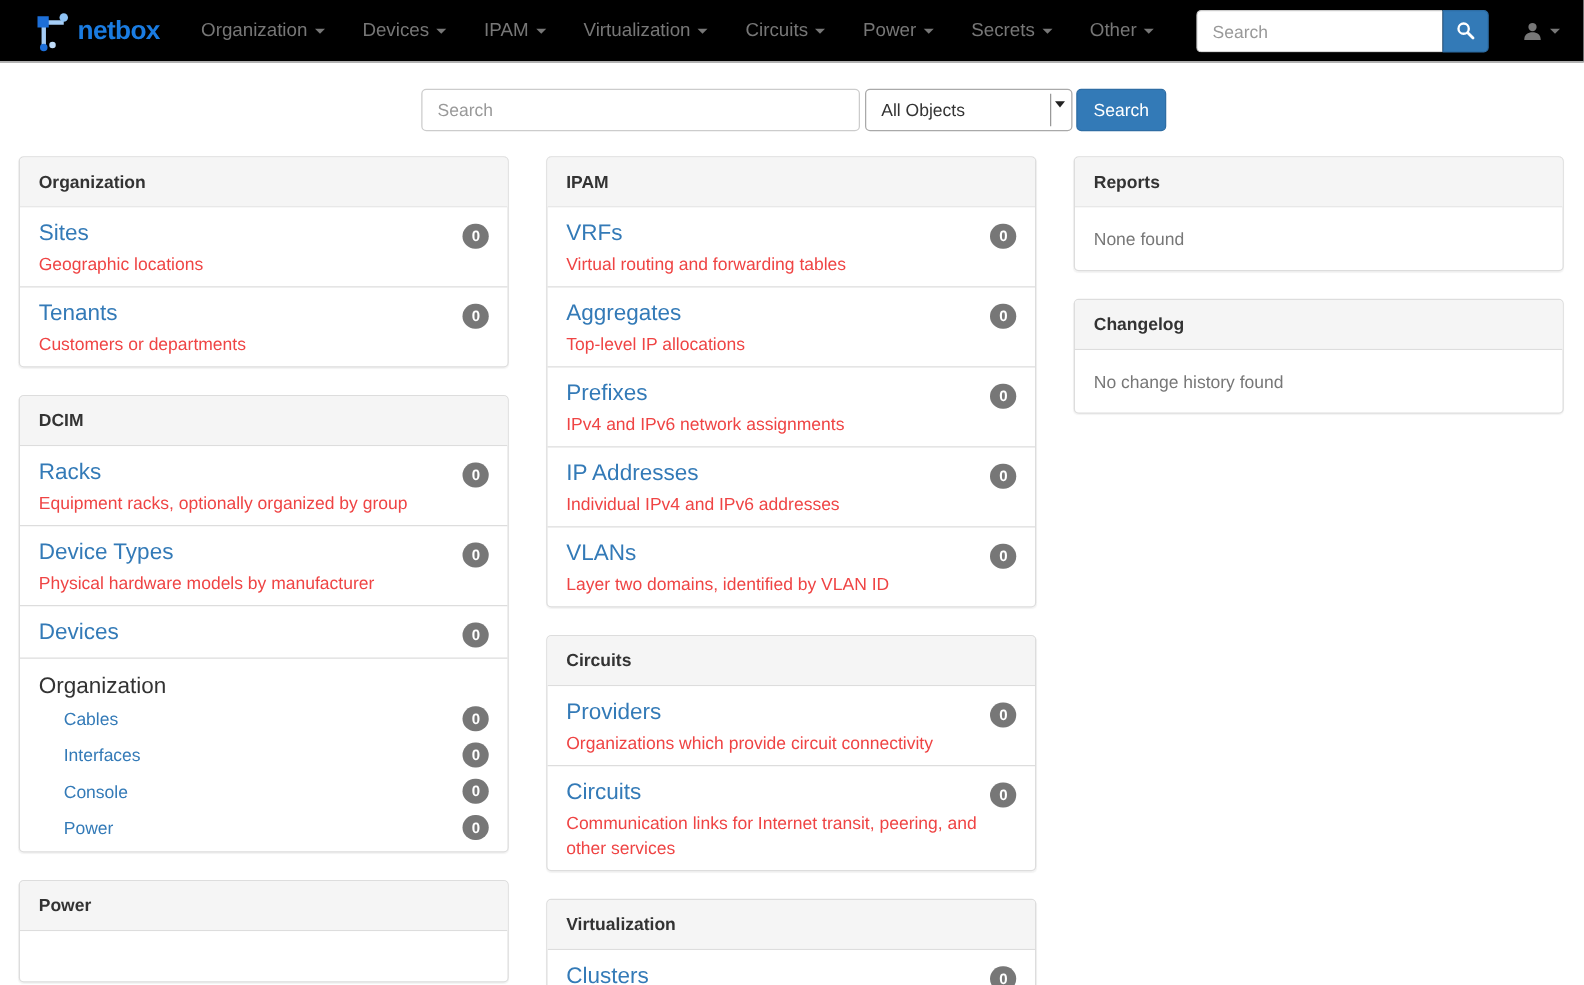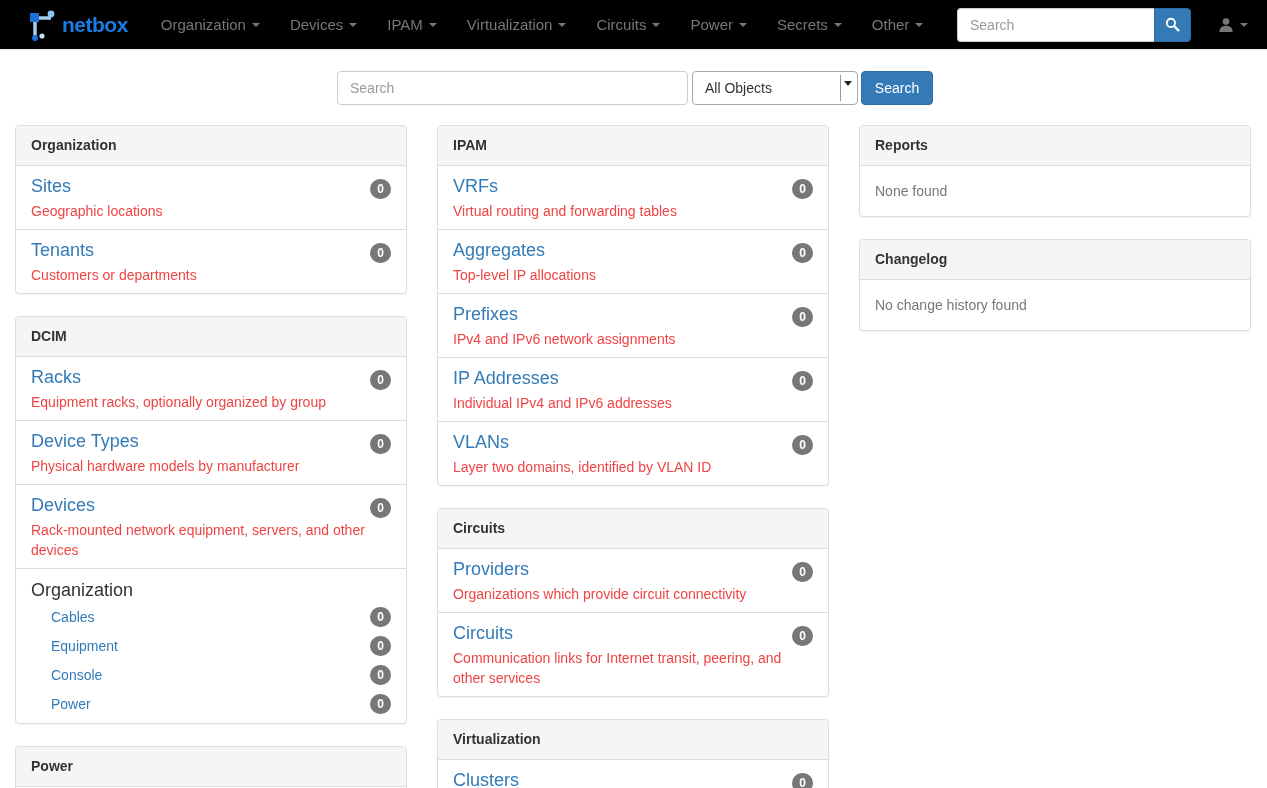--- a/index.html
+++ b/index.html
@@ -170,30 +170,29 @@
         <div class="item-desc">Equipment racks, optionally organized by group</div>
       </div>
       <div class="list-item">
         <span class="badge">0</span>
         <a class="item-title">Device Types</a>
         <div class="item-desc">Physical hardware models by manufacturer</div>
       </div>
       <div class="list-item">
         <span class="badge">0</span>
         <a class="item-title">Devices</a>
-        <div class="item-desc">Rack-mounted network equipment, servers, and other devices</div>
       </div>
       <div class="conn-section">
         <div class="conn-title">Organization</div>
         <div class="conn-row">
           <a class="conn-link">Cables</a>
           <span class="badge">0</span>
         </div>
         <div class="conn-row">
-          <a class="conn-link">Equipment</a>
+          <a class="conn-link">Interfaces</a>
           <span class="badge">0</span>
         </div>
         <div class="conn-row">
           <a class="conn-link">Console</a>
           <span class="badge">0</span>
         </div>
         <div class="conn-row">
           <a class="conn-link">Power</a>
           <span class="badge">0</span>
         </div>

